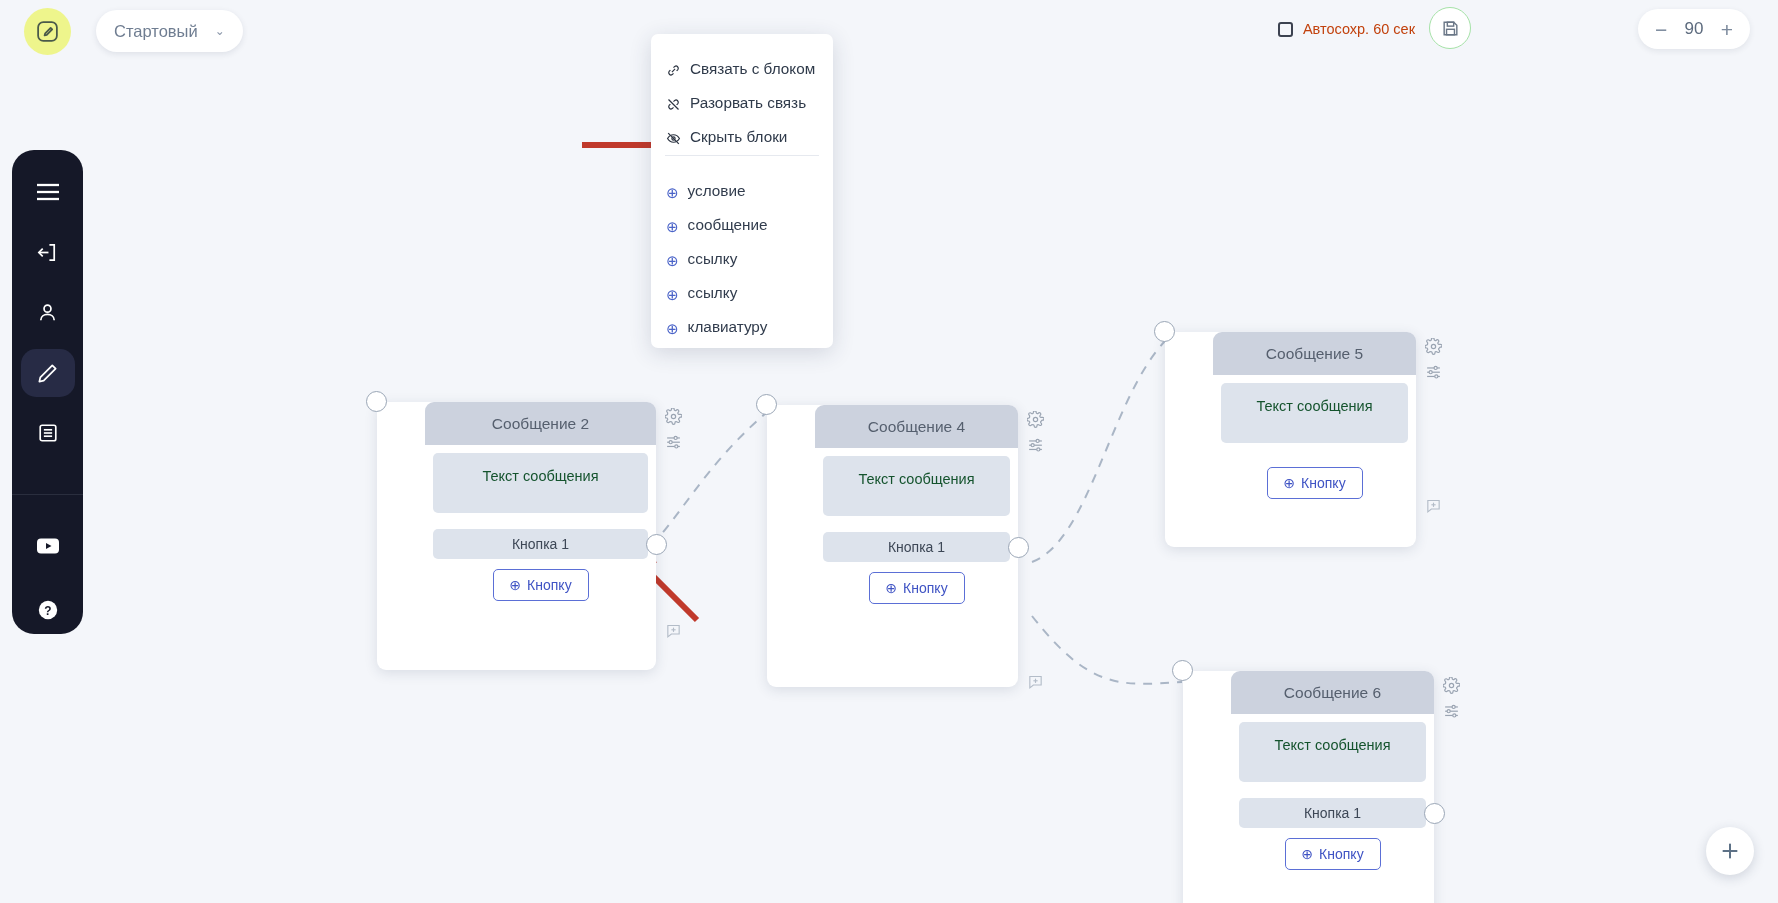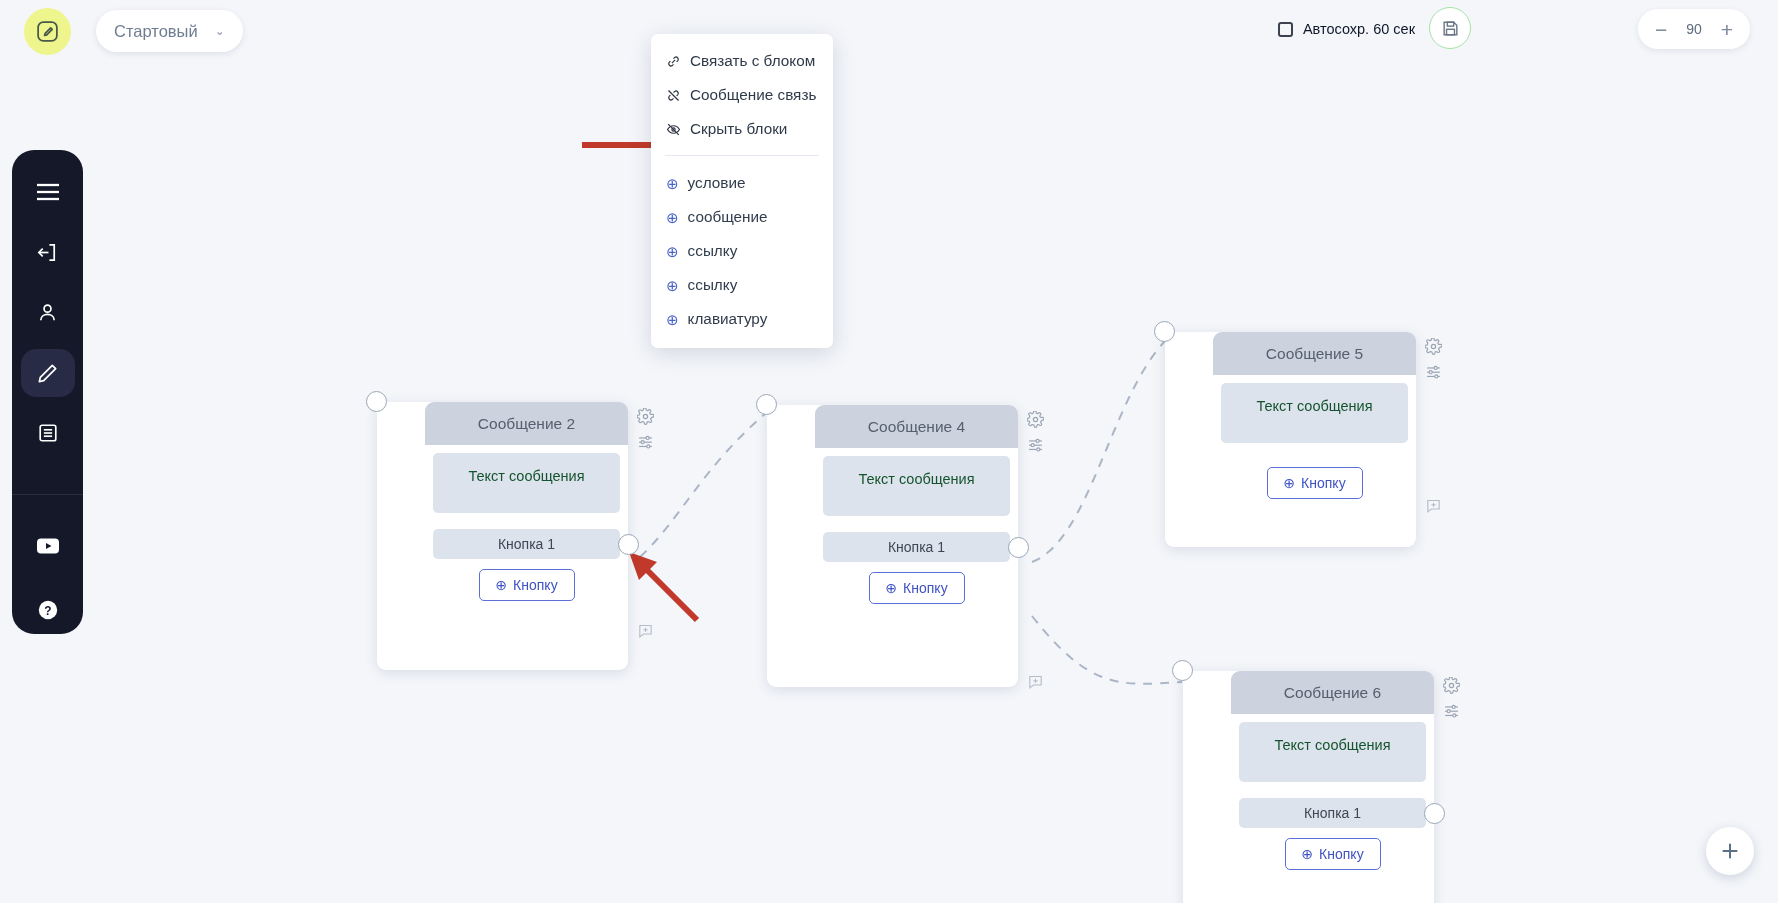--- a/index.html
+++ b/index.html
@@ -32,41 +32,41 @@
     background: #fff; border-radius: 21px;
     display: flex; align-items: center; gap: 17px;
     box-shadow: 0 2px 6px rgba(30,40,70,.10);
     color: #6f7d91; font-size: 16.5px; white-space: nowrap;
   }
   .chev { font-size: 12px; color: #8c98ab; line-height: 1; }
 
   .autosave {
     position: absolute; right: 363px; top: 21px;
     display: flex; align-items: center; gap: 10px;
-    color: #0f172a; font-size: 14.5px; white-space: nowrap;
+    color: #c2410c; font-size: 14.5px; white-space: nowrap;
   }
   .cbox {
     width: 15px; height: 15px; border: 2px solid #3c4250;
     border-radius: 3px; background: transparent;
   }
   .save-btn {
     position: absolute; right: 307px; top: 7px;
     width: 42px; height: 42px; border-radius: 50%;
     background: #fff; border: 1.6px solid #a6e2a8;
     display: flex; align-items: center; justify-content: center;
   }
   .zoom-pill {
     position: absolute; right: 28px; top: 9px;
     width: 112px; height: 40px; background: #fff; border-radius: 20px;
     display: flex; align-items: center; justify-content: space-between;
     padding: 0 17px; box-shadow: 0 2px 6px rgba(30,40,70,.09);
     color: #6f7d91; font-size: 17px;
   }
   .zoom-pill .zsym { font-size: 21px; color: #7c8a9d; line-height: 1; }
-  .zoom-pill .zval { font-size: 14px; color: #5d6b7e; }
+  .zoom-pill .zval { font-size: 17px; color: #5d6b7e; }
 
   
   .rail {
     position: absolute; left: 12px; top: 150px;
     width: 71px; height: 484px;
     background: #151828; border-radius: 22px;
     display: flex; flex-direction: column; align-items: center;
   }
   .rail-item {
     width: 54px; height: 54px; border-radius: 15px;
@@ -76,21 +76,21 @@
   .rail-sep { width: 71px; height: 1px; background: #2a2e3e; }
 
   
   .ctxmenu {
     position: absolute; left: 651px; top: 34px;
     width: 182px; background: #fff; border-radius: 7px;
     box-shadow: 0 5px 22px rgba(35,50,80,.16);
     padding: 10px 0 12px 0;
   }
   .ctxitem {
-    display: flex; align-items: center; gap: 9px;
+    display: flex; align-items: flex-end; gap: 9px;
     height: 34px; padding: 0 15px;
     font-size: 15.3px; color: #2f3a4a; white-space: nowrap;
   }
   .ctxitem.add { color: #313c4d; }
   .ctx-div { height: 1px; background: #e6e9ef; margin: 9px 14px 10px 14px; }
   .plusic { color: #4a63c8; font-size: 15px; line-height: 1; }
   .dkic { color: #2b3340; display: flex; align-items: center; }
 
   
   .node {
@@ -267,21 +267,21 @@
       <span>Связать с блоком</span>
     </div>
     <div class="ctxitem">
       <span class="dkic">
         <svg width="15" height="15" viewBox="0 0 24 24" fill="none" stroke="#2b3340" stroke-width="1.9">
           <path d="M12 7.5l2-2a3.6 3.6 0 015 5l-2 2"></path>
           <path d="M12 16.5l-2 2a3.6 3.6 0 01-5-5l2-2"></path>
           <line x1="4" y1="4" x2="20" y2="20"></line>
         </svg>
       </span>
-      <span>Сообщение связь</span>
+      <span>Разорвать связь</span>
     </div>
     <div class="ctxitem">
       <span class="dkic">
         <svg width="15" height="15" viewBox="0 0 24 24" fill="none" stroke="#2b3340" stroke-width="1.9">
           <path d="M2.5 12S6 6 12 6s9.5 6 9.5 6-3.5 6-9.5 6-9.5-6-9.5-6z"></path>
           <circle cx="12" cy="12" r="2.6"></circle>
           <line x1="3.5" y1="3.5" x2="20.5" y2="20.5"></line>
         </svg>
       </span>
       <span>Скрыть блоки</span>
@@ -304,21 +304,21 @@
     <div class="ctxitem add">
       <span class="plusic">⊕</span>
       <span>ссылку</span>
     </div>
     <div class="ctxitem add">
       <span class="plusic">⊕</span>
       <span>клавиатуру</span>
     </div>
   </div>
 
-  <div class="node" style="left:377px; top:402px; width:251px; height:268px;">
+  <div class="node" style="left:377px; top:402px; width:279px; height:268px;">
     <div class="port inport"></div>
     <div class="node-head">Сообщение 2</div>
     <div class="node-body">
       <div class="msgtext">Текст сообщения</div>
       <div class="nbtn">
         <span>Кнопка 1</span>
         <span class="port" style="right:-19px; top:5px;"></span>
       </div>
       <div class="addbtn">
         <span class="pl">⊕</span>

